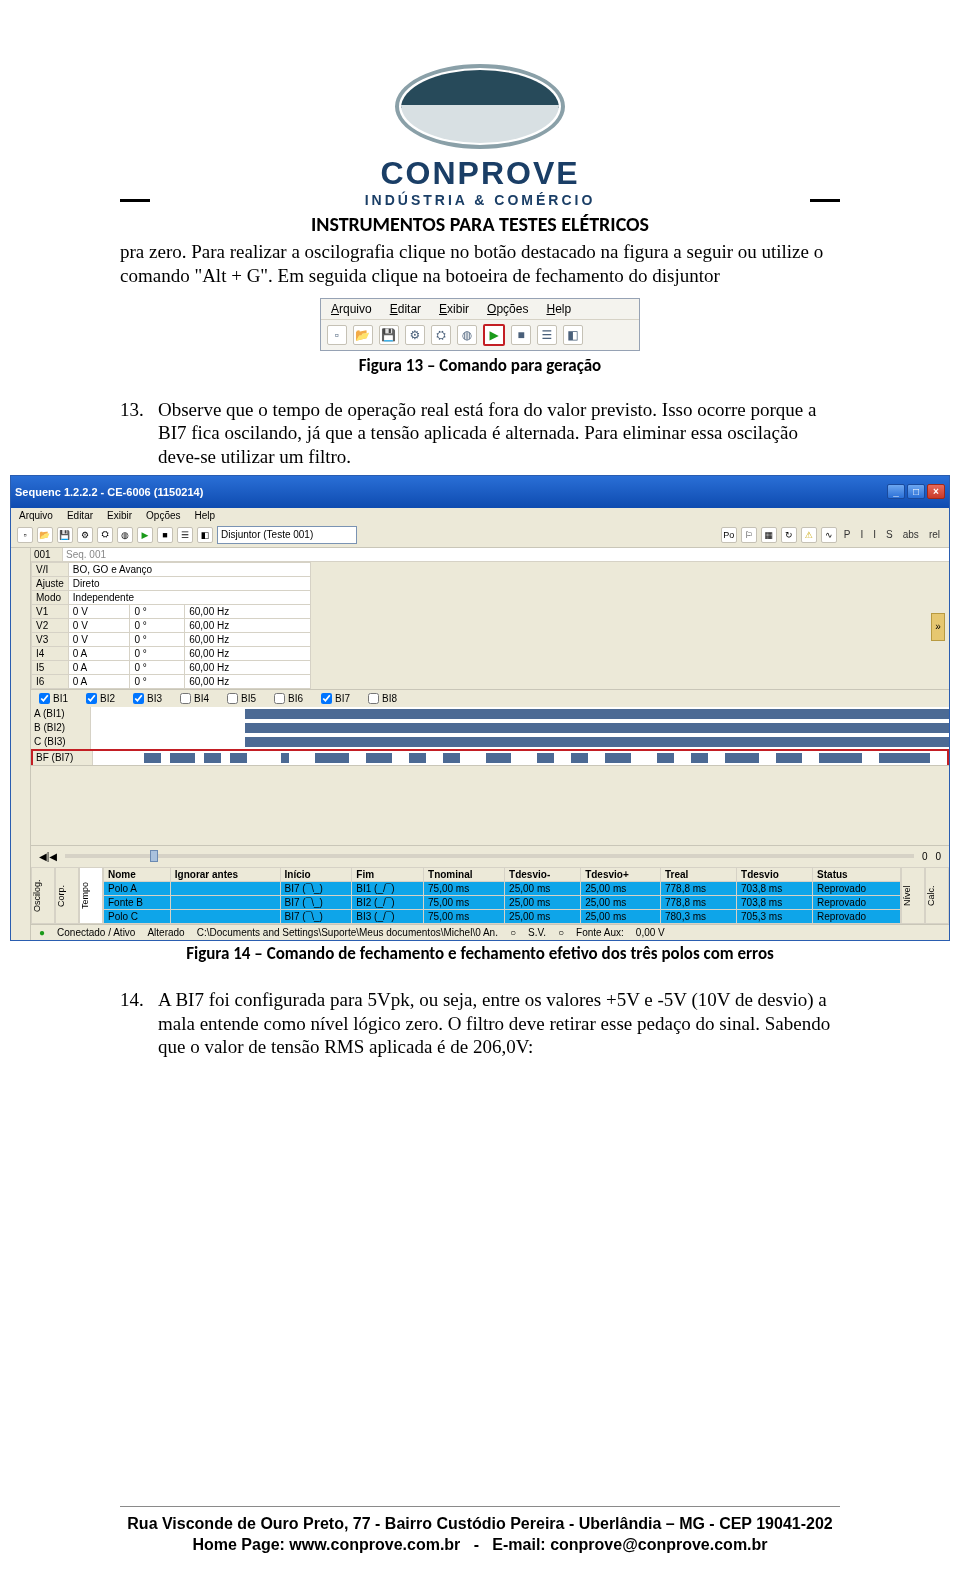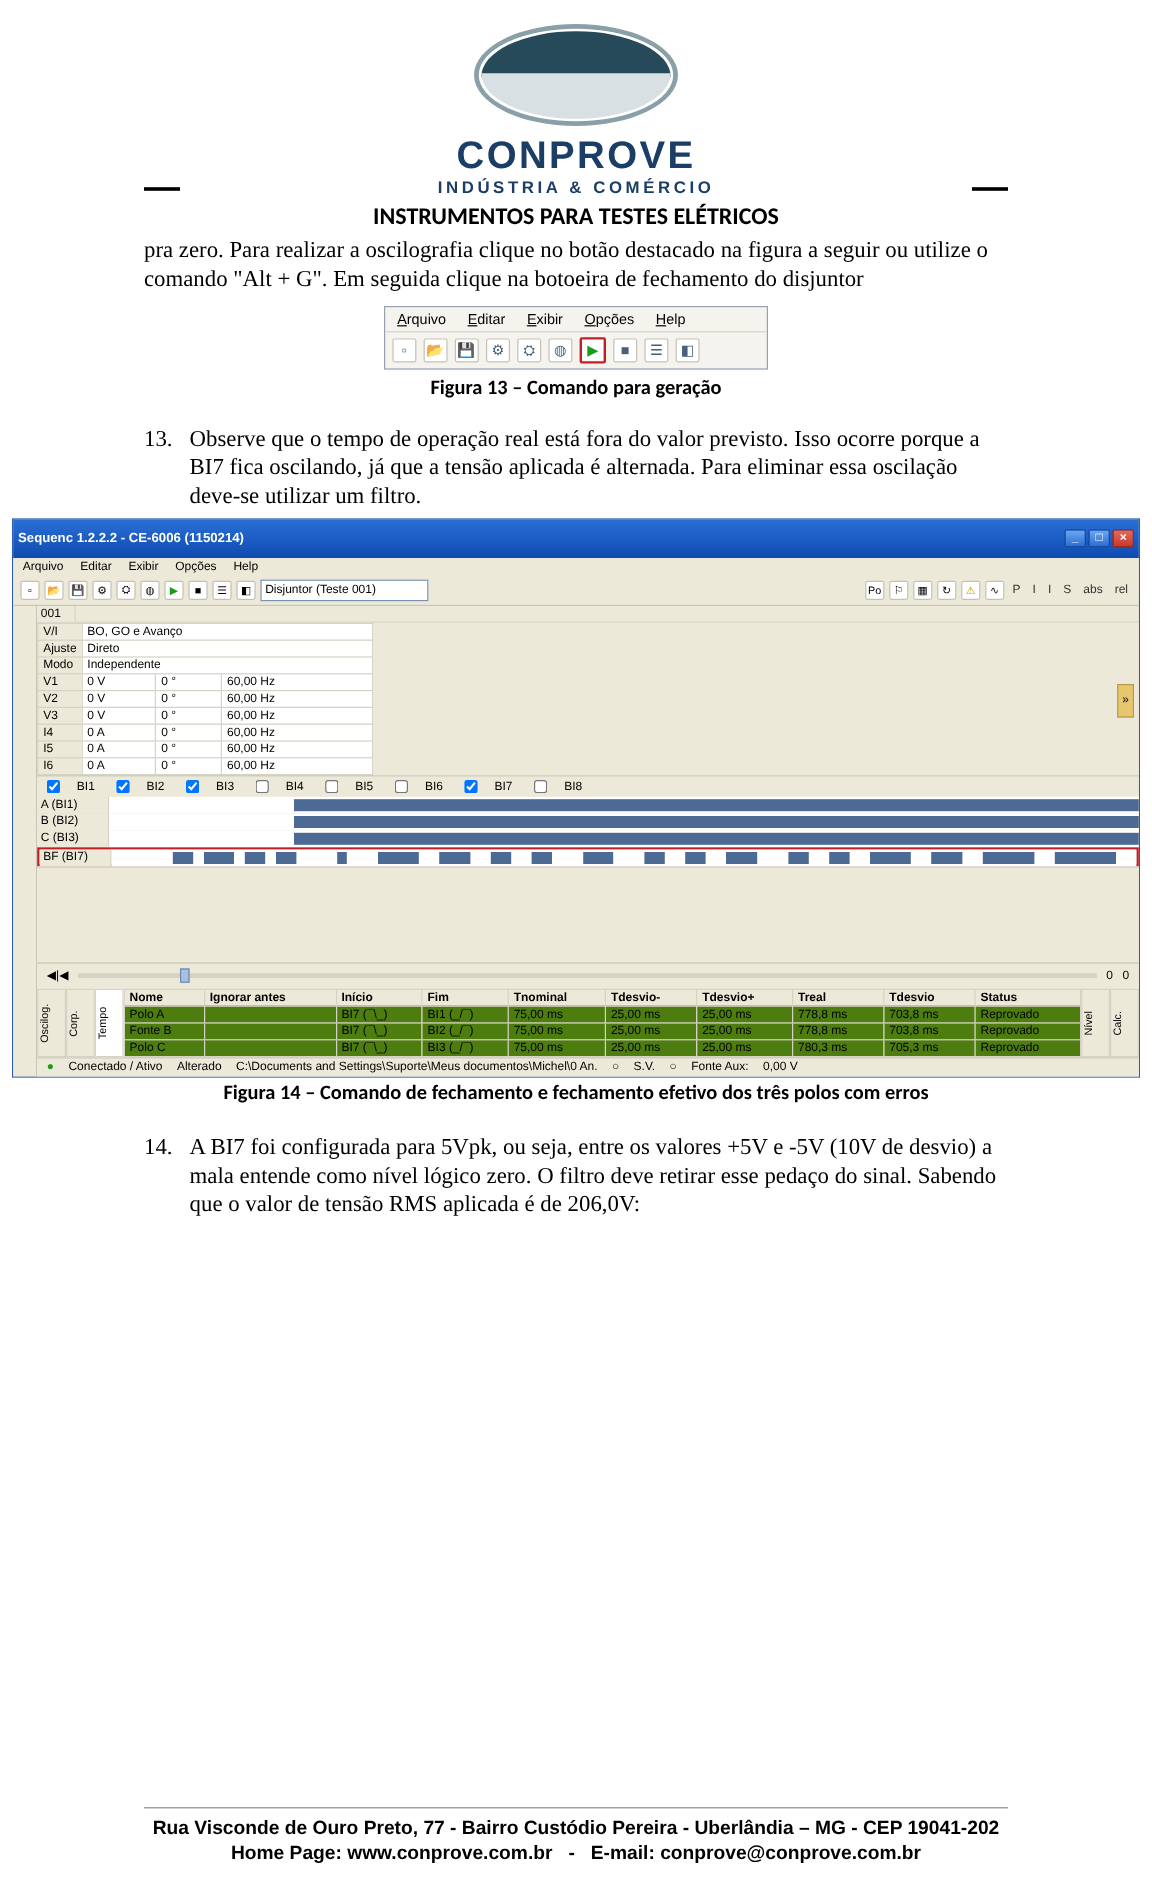--- a/index.html
+++ b/index.html
@@ -9,20 +9,21 @@
     background: #fff;
     font-family: "Times New Roman", Times, serif;
     color: #000;
     position: relative;
     overflow: hidden;
   }
   
   .header {
     padding-top: 20px;
     text-align: center;
+    margin-top: 44px;
   }
   .logo {
     display: inline-block;
     text-align: center;
   }
   .ellipse-wrap {
     width: 170px; height: 85px;
     position: relative;
     margin: 0 auto 6px auto;
   }
@@ -210,21 +211,21 @@
     background:#fff;
   }
   .chan-table .lbl { background:#ece9d8; width:36px;}
   .bi-checks {
     display:flex; gap:18px;
     padding:3px 8px;
     background:#ece9d8;
     border-top:1px solid #c9c6b8;
     font-size:10px;
   }
-  .bi-checks label { display:flex; align-items:center; gap:14px; }
+  .bi-checks label { display:flex; align-items:center; gap:3px; }
   .bi-checks input { width:11px; height:11px; }
 
   .wave-rows { }
   .wave-row {
     display:grid;
     grid-template-columns: 60px 1fr;
     height:14px;
     border-bottom:1px solid #d6d2c6;
   }
   .wave-row .lbl {
@@ -268,21 +269,21 @@
   }
 
   .results-table {
     width:100%;
     border-collapse:collapse;
     font-size:10px;
   }
   .results-table th, .results-table td {
     border:1px solid #d6d2c6;
     padding:1px 4px;
-    background:#4d7c0f;
+    background:#0ea5e9;
     text-align:left;
   }
   .results-table th { background:#ece9d8; font-weight:bold; }
   .results {
     display:flex;
   }
   .results .side {
     width:24px;
     background:#ece9d8;
     border:1px solid #d6d2c6;
@@ -415,20 +416,21 @@
     <span class="tb-txt">S</span>
     <span class="tb-txt">abs</span>
     <span class="tb-txt">rel</span>
   </div>
 
   <div class="seg-area">
     <div class="left-rail"></div>
     <div class="grid-panel">
       <div class="seq-row">
         <div class="hdr">001</div>
+        <div style="background:#fff;padding:1px 3px;color:#888">Seq. 001</div>
       </div>
       <div style="display:flex">
         <table class="chan-table">
           <tbody>
               <tr>
                 <td class="lbl">V/I</td>
                 <td colspan="3">BO, GO e Avanço</td>
               </tr>
           <tr>
                 <td class="lbl">Ajuste</td>

